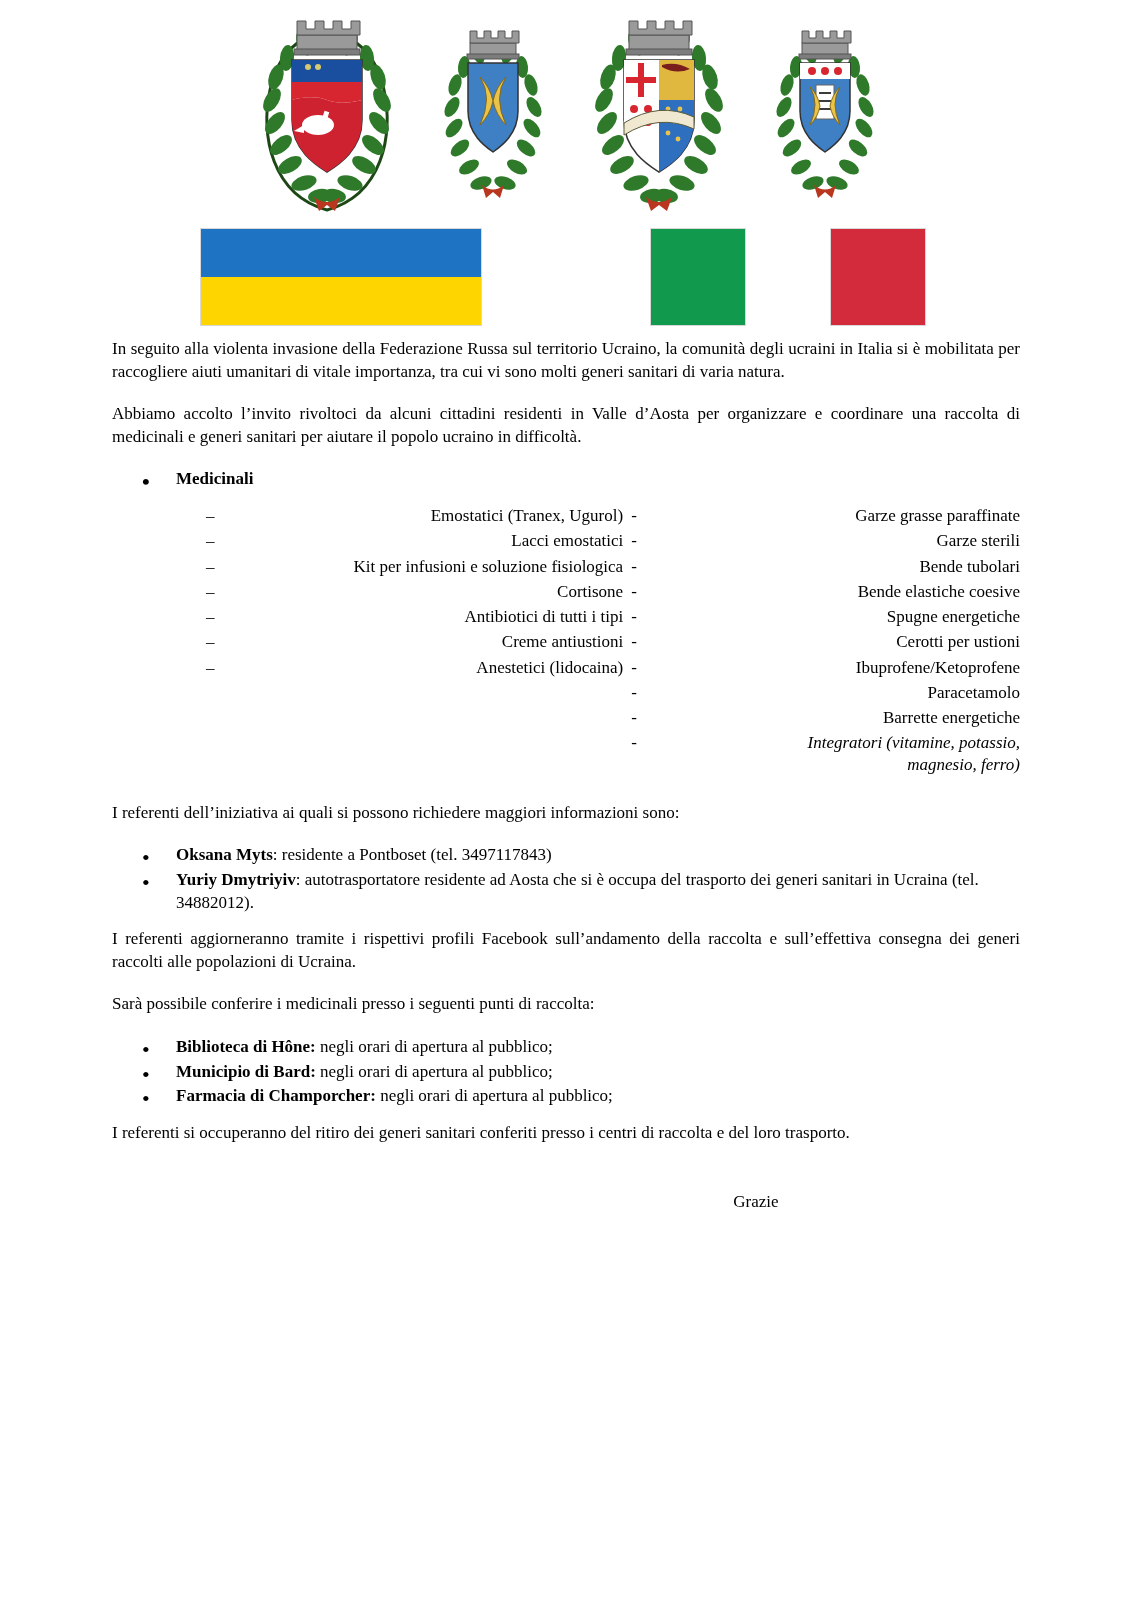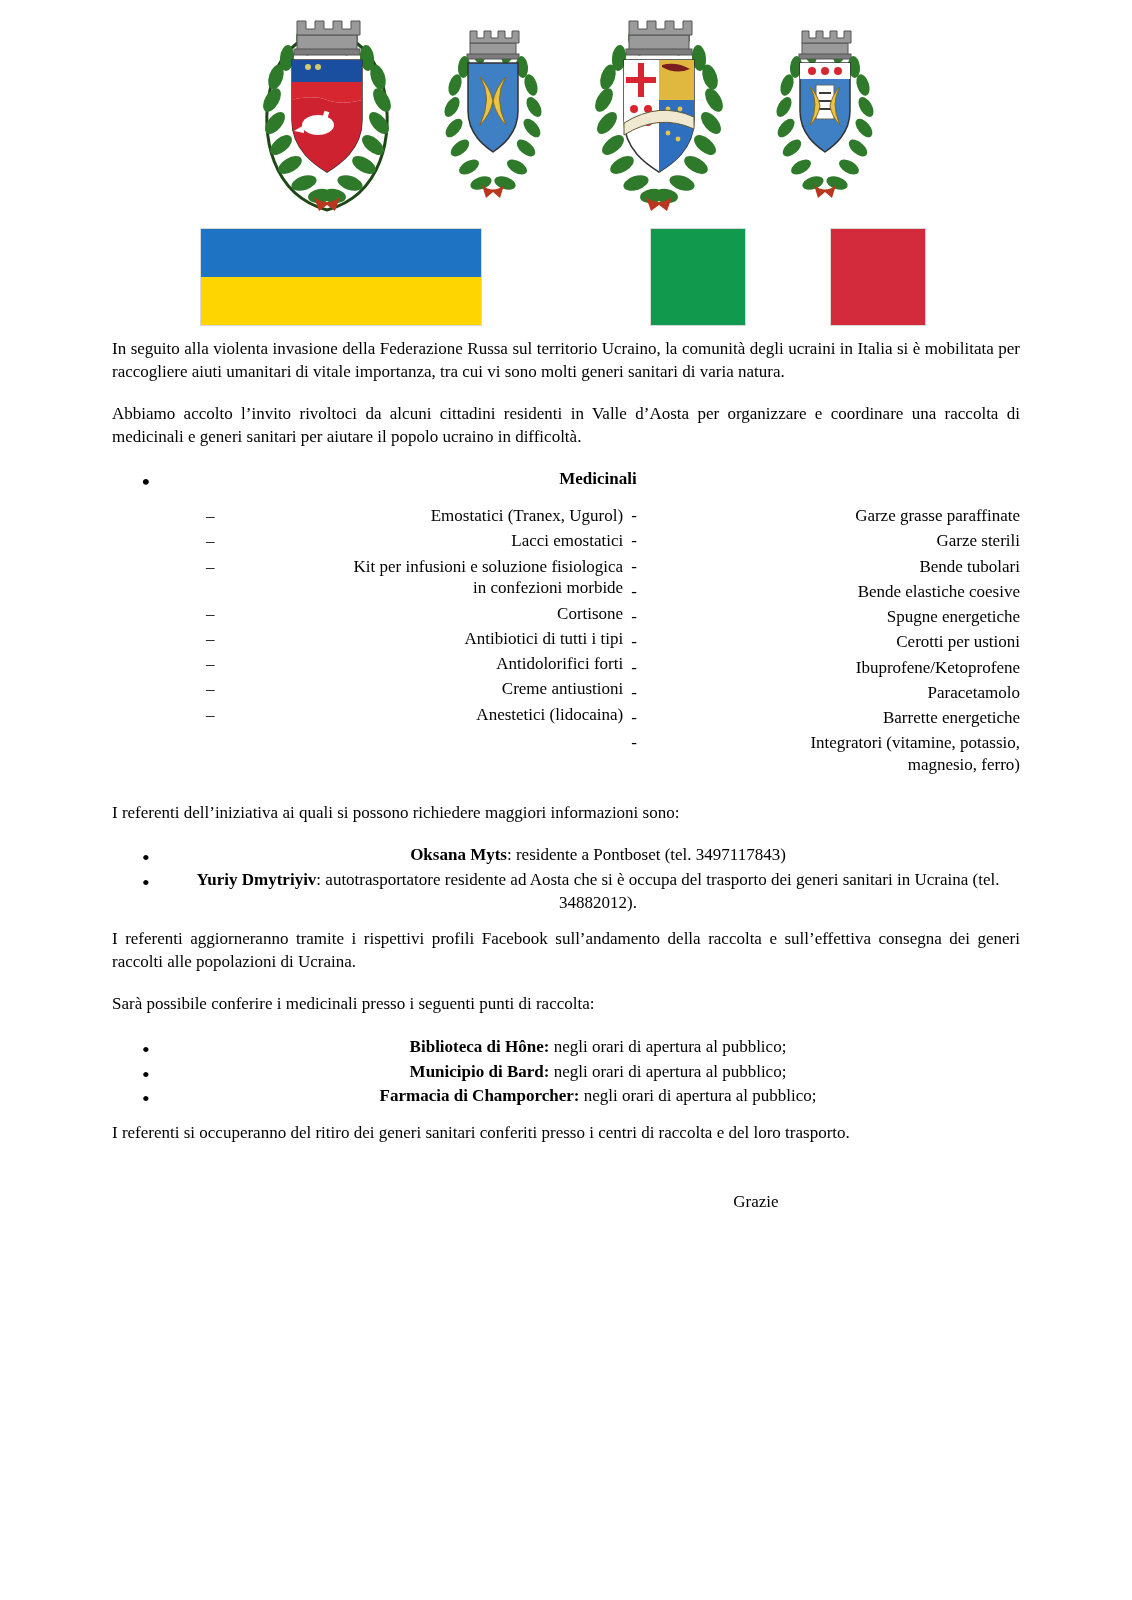--- a/index.html
+++ b/index.html
@@ -69,21 +69,20 @@
   }
   p.left {
     text-align: left;
     margin: 0 0 20px 0;
   }
 
   ul.bullets {
     list-style: none;
     margin: 0 0 14px 0;
     padding: 0;
-    text-align: center;
   }
   ul.bullets > li {
     position: relative;
     padding-left: 64px;
     margin-bottom: 2px;
   }
   ul.bullets > li::before {
     content: "\2022";
     position: absolute;
     left: 30px;
@@ -122,21 +121,21 @@
   }
   .med-col.right li::before {
     content: "-";
     position: absolute;
     left: 8px;
     top: 0;
   }
   .med-col li .cont {
     display: block;
   }
-  .med-col.right li.tall { margin-bottom: 10px; }
+  .med-col.right li.tall { margin-bottom: 10px; font-style: italic; }
 
   .closing {
     text-align: center;
     margin-top: 46px;
     padding-right: 0;
   }
   .closing span { margin-left: 380px; }
 </style>
 </head>
 <body>
@@ -353,25 +352,23 @@
       <li class="bold">Medicinali</li>
     </ul>
 
     <div class="med-cols">
       <div class="med-col left">
         <ul>
           <li>Emostatici (Tranex, Ugurol)</li>
           <li>Lacci emostatici</li>
           <li>
             <span>Kit per infusioni e soluzione fisiologica</span>
-            <span class="cont">in confezioni morbide</span>
           </li>
           <li>Cortisone</li>
           <li>Antibiotici di tutti i tipi</li>
-          <li>Antidolorifici forti</li>
           <li>Creme antiustioni</li>
           <li>Anestetici (lidocaina)</li>
         </ul>
       </div>
       <div class="med-col right">
         <ul>
           <li>Garze grasse paraffinate</li>
           <li>Garze sterili</li>
           <li>Bende tubolari</li>
           <li>Bende elastiche coesive</li>

